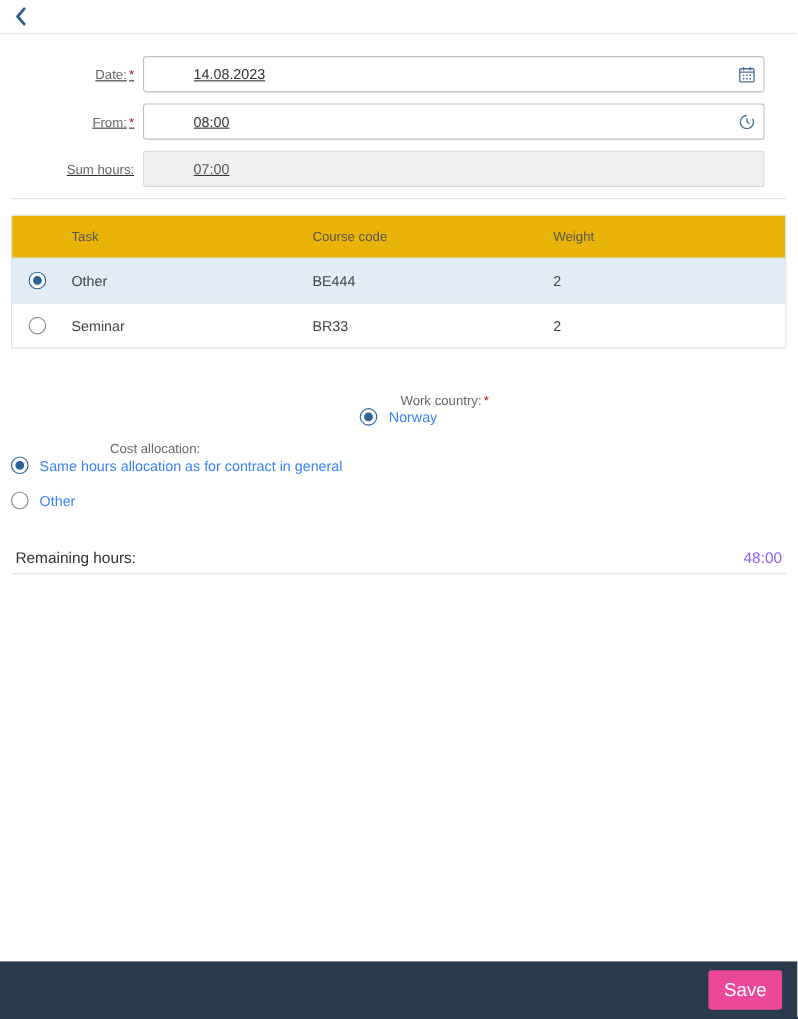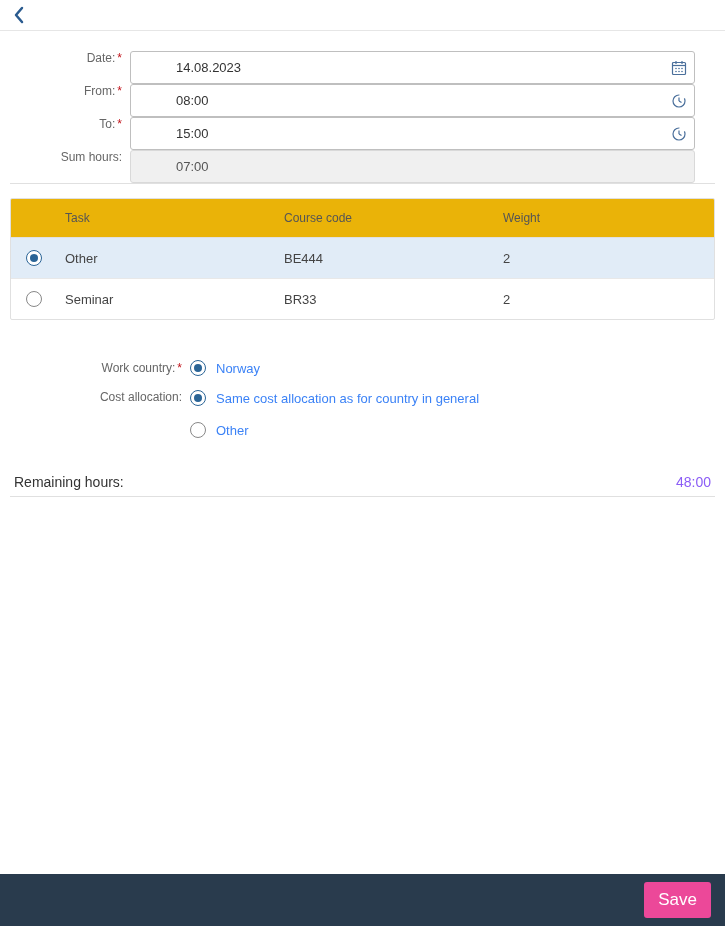--- a/index.html
+++ b/index.html
@@ -26,21 +26,23 @@
       display: flex;
       align-items: center;
     }
     .content {
       flex: 1;
       overflow: auto;
       padding: 20px 10px 0 10px;
     }
     .form-row {
       display: flex;
-      align-items: flex-start;
+      align-items: center;
+      margin-bottom: 10px;
+      text-decoration: underline;
     }
     .form-label {
       width: 120px;
       text-align: right;
       padding-right: 8px;
       color: #666;
       font-size: 12px;
     }
     .req { color: #c1131b; margin-left: 2px; }
     .field-wrap {
@@ -126,20 +128,21 @@
     .radio.checked::after {
       content: "";
       width: 8px; height: 8px;
       border-radius: 50%;
       background: #2a6496;
     }
     .opt-row {
       display: flex;
       align-items: center;
       margin-bottom: 14px;
+      flex-direction: column;
     }
     .opt-row .form-label { width: 180px; }
     .opt-list {
       display: flex;
       flex-direction: column;
       gap: 16px;
     }
     .opt-item {
       display: flex;
       align-items: center;
@@ -217,35 +220,20 @@
           <svg width="16" height="16" viewBox="0 0 16 16">
               <circle cx="8" cy="8" r="6" fill="none" stroke="#4a6f9b" stroke-width="1.2" stroke-dasharray="28 6"></circle>
               <line x1="8" y1="8" x2="8" y2="4.5" stroke="#4a6f9b" stroke-width="1.2"></line>
               <line x1="8" y1="8" x2="10.5" y2="9.5" stroke="#4a6f9b" stroke-width="1.2"></line>
             </svg>
         </div>
       </div>
     </div>
   </div>
 
-  <div class="form-row">
-    <div class="form-label"><span>To:</span><span class="req">*</span></div>
-    <div class="field-wrap">
-      <div class="input-group">
-        <input type="text" value="15:00" style="">
-        <div class="input-icon">
-          <svg width="16" height="16" viewBox="0 0 16 16">
-              <circle cx="8" cy="8" r="6" fill="none" stroke="#4a6f9b" stroke-width="1.2" stroke-dasharray="28 6"></circle>
-              <line x1="8" y1="8" x2="8" y2="4.5" stroke="#4a6f9b" stroke-width="1.2"></line>
-              <line x1="8" y1="8" x2="10.5" y2="9.5" stroke="#4a6f9b" stroke-width="1.2"></line>
-            </svg>
-        </div>
-      </div>
-    </div>
-  </div>
 
   <div class="form-row">
     <div class="form-label">Sum hours:</div>
     <div class="field-wrap">
       <div class="input-group readonly">
         <input type="text" readonly="" value="07:00" style="">
       </div>
     </div>
   </div>
 
@@ -285,21 +273,21 @@
           <span>Norway</span>
         </div>
       </div>
     </div>
 
     <div class="opt-row" style="align-items:flex-start;">
       <div class="form-label">Cost allocation:</div>
       <div class="opt-list">
         <div class="opt-item">
           <span class="radio checked"></span>
-          <span>Same cost allocation as for country in general</span>
+          <span>Same hours allocation as for contract in general</span>
         </div>
         <div class="opt-item">
           <span class="radio"></span>
           <span>Other</span>
         </div>
       </div>
     </div>
   </div>
 
   <div class="remaining-row">

